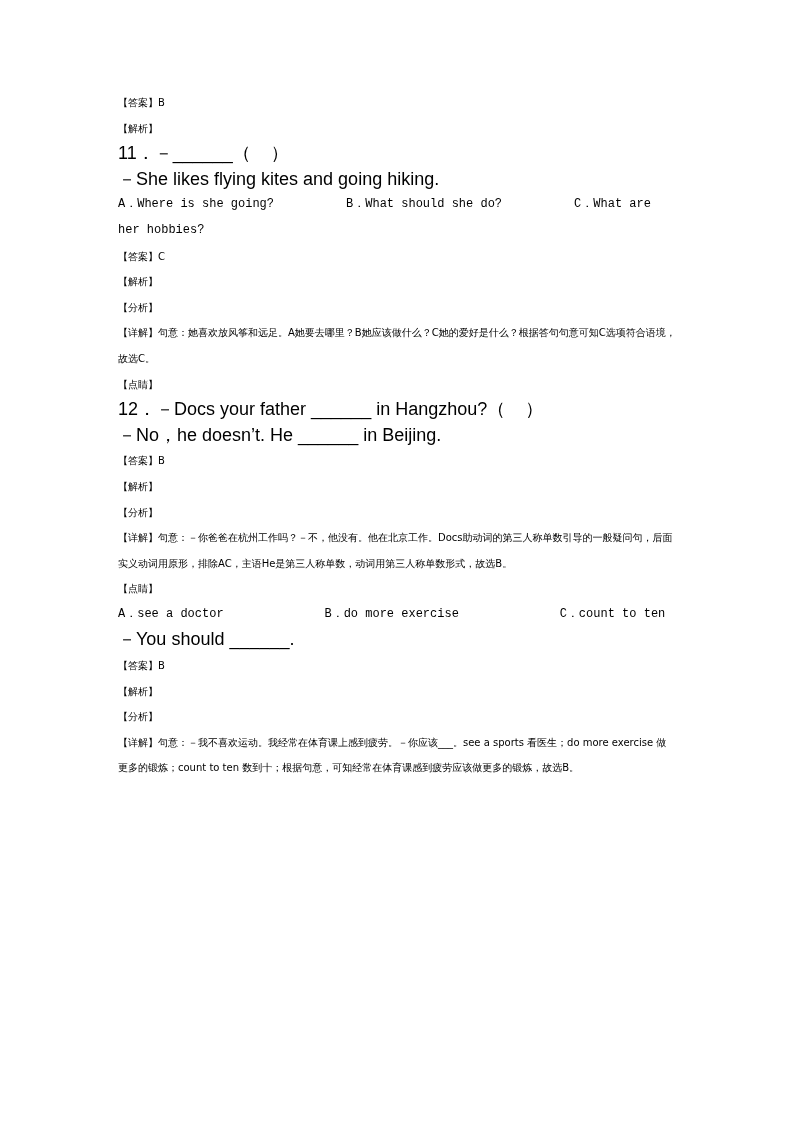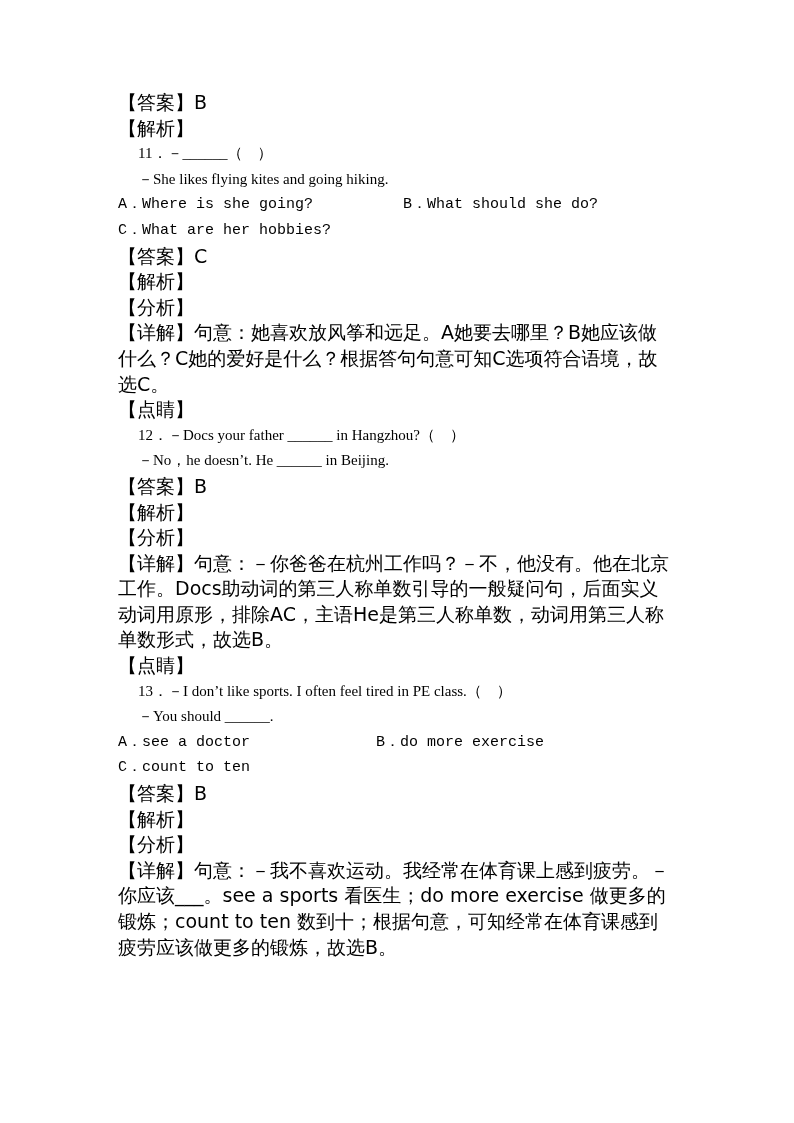--- a/index.html
+++ b/index.html
@@ -18,35 +18,34 @@
     width: 794px;
     height: 1123px;
     box-sizing: border-box;
     padding: 90px 118px 70px 118px;
   }
   .blk {
     margin: 0;
   }
   .cn {
     font-family: "DejaVu Sans", sans-serif;
-    font-size: 19px;
+    font-size: 10px;
     line-height: 25.6px;
     white-space: pre-wrap;
     word-wrap: break-word;
   }
   .q-line {
-    font-family: Liberation Serif, serif;
-    font-size: 15px;
+    font-family: Liberation Sans, sans-serif;
+    font-size: 18px;
     line-height: 25.6px;
     white-space: pre-wrap;
-    margin-left: 20px;
   }
   .opts-wrap {
     font-family: "Liberation Mono", monospace;
-    font-size: 15px;
+    font-size: 12px;
     line-height: 25.6px;
     white-space: pre-wrap;
   }
 </style>
 </head>
 <body>
 
 <div class="page">
 
   <div class="blk cn">【答案】B</div>
@@ -64,22 +63,21 @@
 
   <div class="blk q-line">12．－Docs your father ______ in Hangzhou?（    ）</div>
   <div class="blk q-line">－No，he doesn’t. He ______ in Beijing.</div>
 
   <div class="blk cn">【答案】B</div>
   <div class="blk cn">【解析】</div>
   <div class="blk cn">【分析】</div>
   <div class="blk cn">【详解】句意：－你爸爸在杭州工作吗？－不，他没有。他在北京工作。Docs助动词的第三人称单数引导的一般疑问句，后面实义动词用原形，排除AC，主语He是第三人称单数，动词用第三人称单数形式，故选B。</div>
   <div class="blk cn">【点睛】</div>
 
-  <div class="blk q-line">13．－I don’t like sports. I often feel tired in PE class.（    ）</div>
+  <div class="blk opts-wrap">A．see a doctor              B．do more exercise              C．count to ten</div>
   <div class="blk q-line">－You should ______.</div>
-  <div class="blk opts-wrap">A．see a doctor              B．do more exercise              C．count to ten</div>
 
   <div class="blk cn">【答案】B</div>
   <div class="blk cn">【解析】</div>
   <div class="blk cn">【分析】</div>
   <div class="blk cn">【详解】句意：－我不喜欢运动。我经常在体育课上感到疲劳。－你应该___。see a sports 看医生；do more exercise 做更多的锻炼；count to ten 数到十；根据句意，可知经常在体育课感到疲劳应该做更多的锻炼，故选B。</div>
 
 </div>
 
 </body></html>

